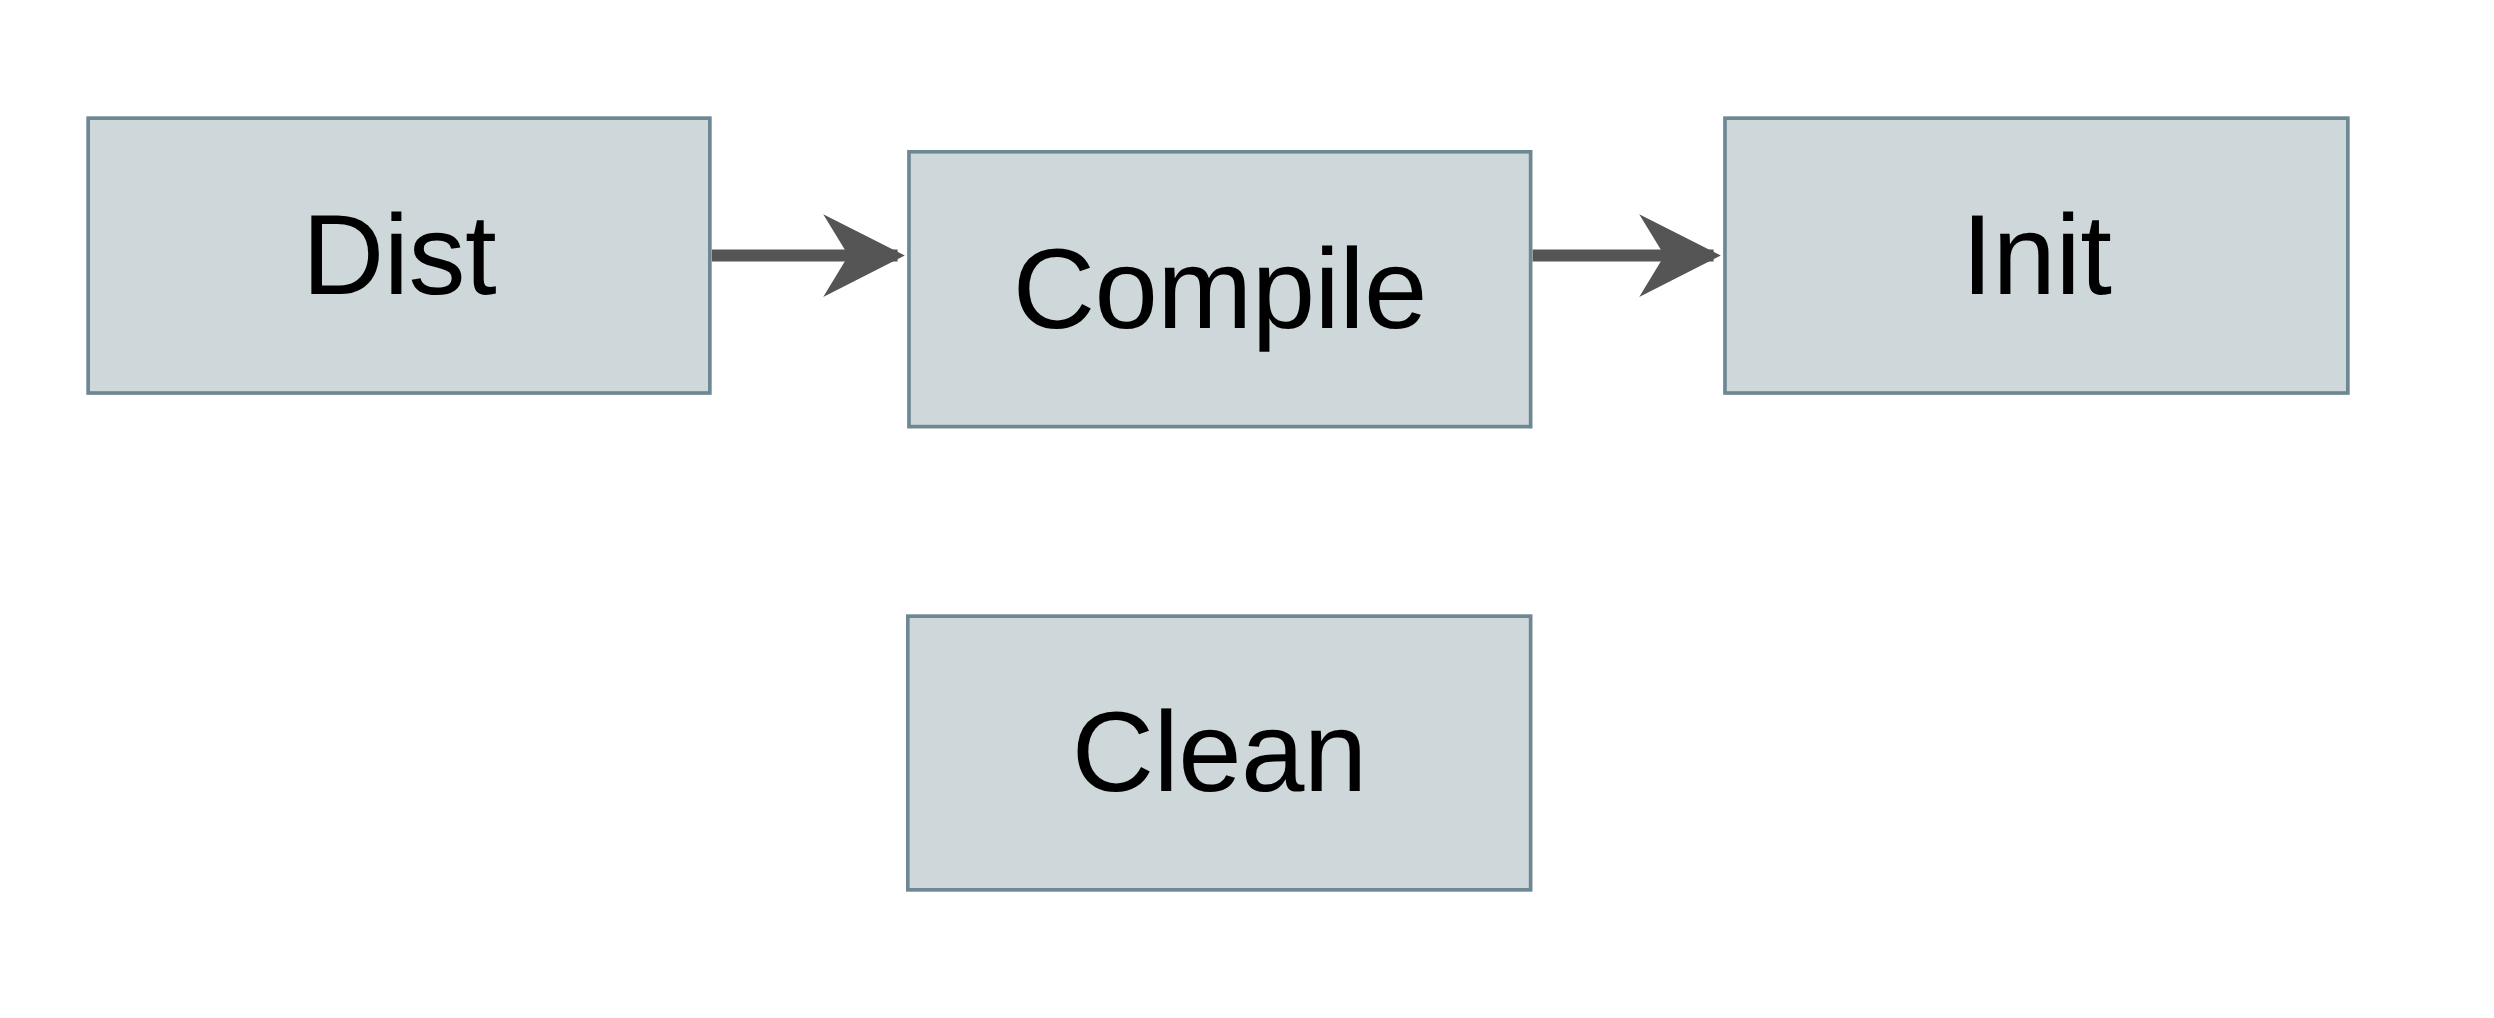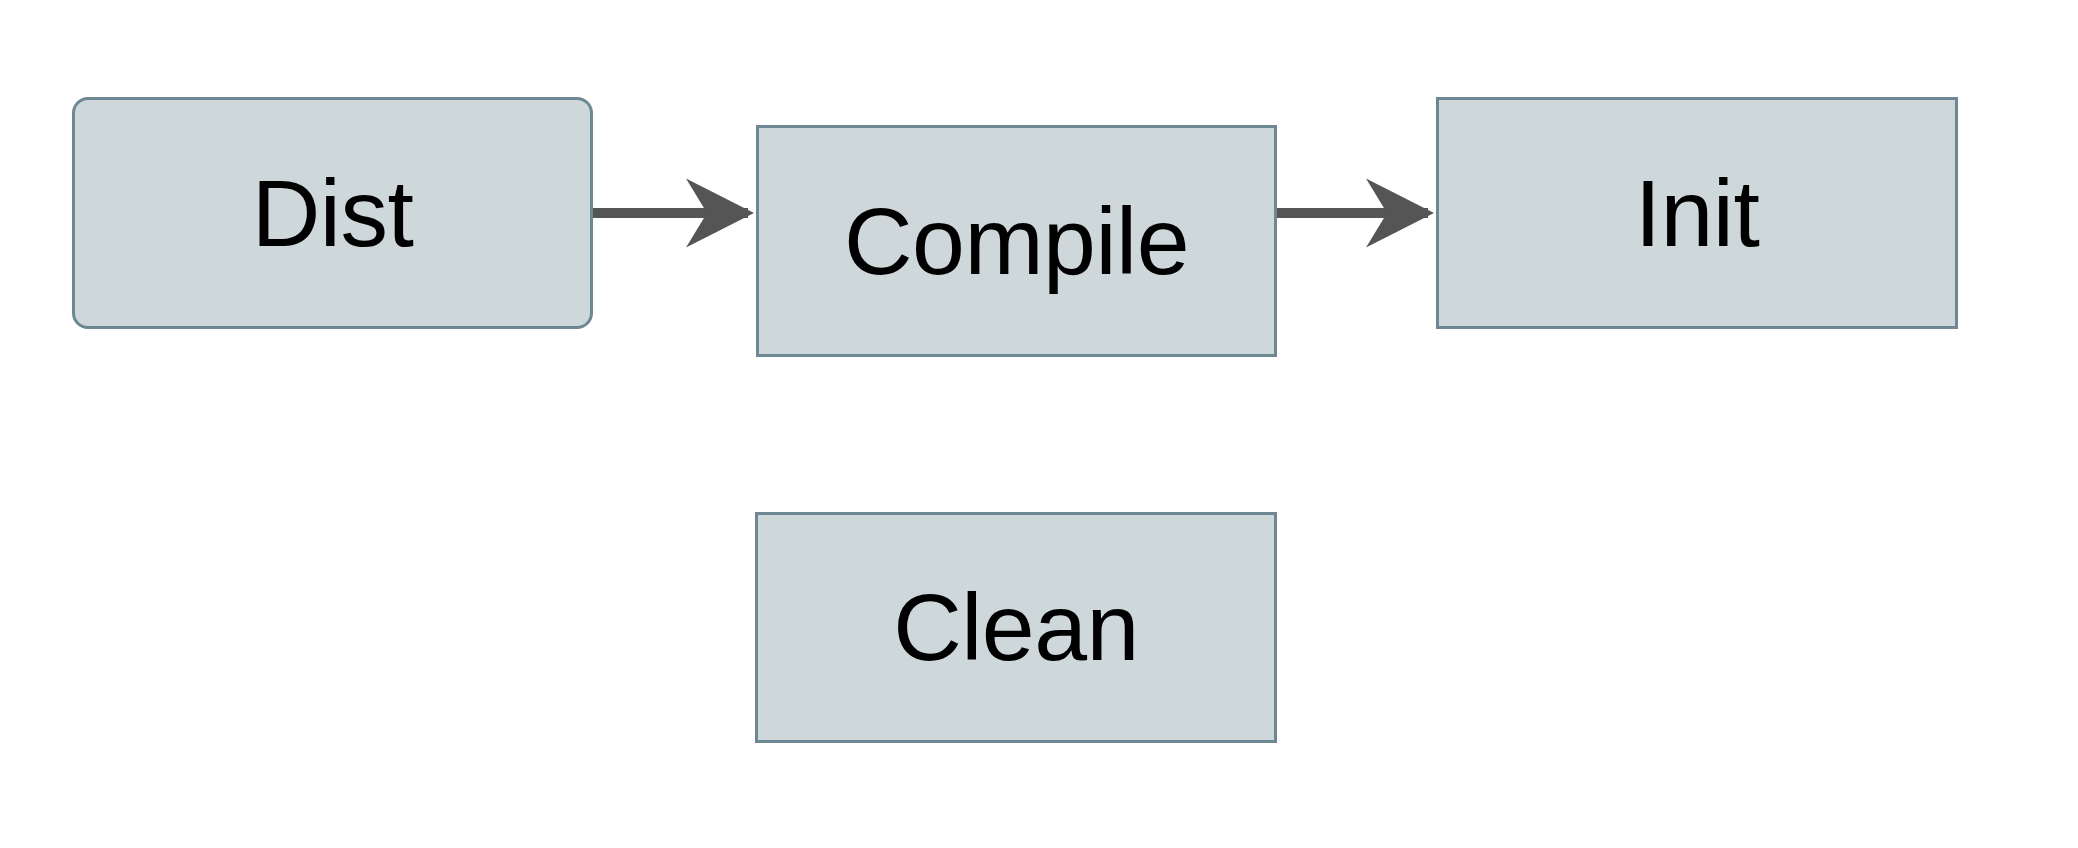--- a/index.html
+++ b/index.html
@@ -37,21 +37,21 @@
   .node-label {
     font-family: "Liberation Sans", sans-serif;
     font-size: 95px;
     font-weight: 400;
     color: #000000;
     letter-spacing: -0.5px;
     line-height: 1;
     white-space: nowrap;
     -webkit-font-smoothing: antialiased;
   }
-  #node-dist    { left: 72px;   top: 97px;  width: 521px; height: 232px; border-radius: 16px; }
+  #node-dist    { left: 72px;   top: 97px;  width: 521px; height: 232px; }
   #node-compile { left: 756px;  top: 97px;  width: 521px; height: 232px; margin-top: 28px; }
   #node-init    { left: 1436px; top: 97px;  width: 522px; height: 232px; }
   #node-clean   { left: 755px;  top: 512px; width: 522px; height: 231px; }
 </style>
 </head>
 <body>
 
 <div id="canvas">
 
   <svg class="diagram-svg" viewBox="0 0 2078 848" aria-hidden="true">

